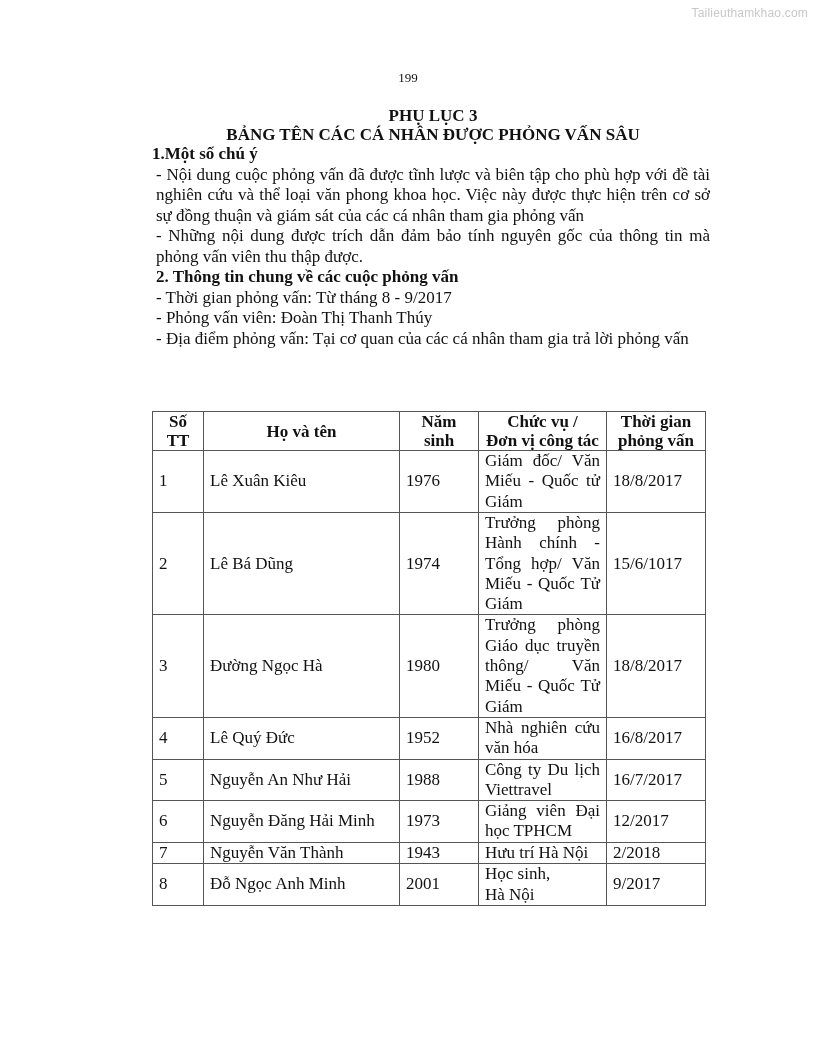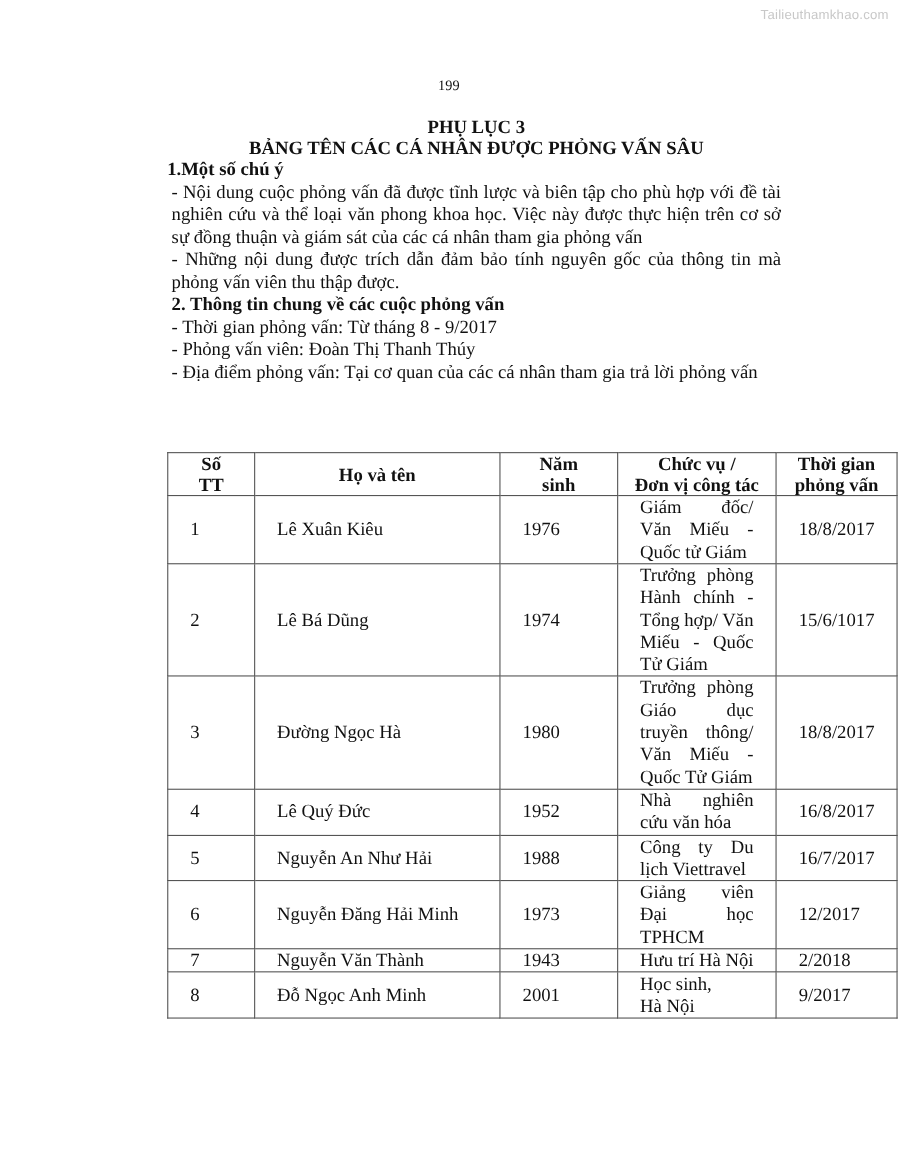--- a/index.html
+++ b/index.html
@@ -6,21 +6,21 @@
   body { width: 816px; height: 1056px; position: relative; overflow: hidden;
          font-family: "Liberation Serif", "DejaVu Serif", serif; color: #111; }
   .watermark { position: absolute; top: 6px; right: 8px; font-family: "Liberation Sans", "DejaVu Sans", sans-serif;
                font-size: 12px; color: #c8c8c8; letter-spacing: 0.2px; }
   .page-number { position: absolute; top: 70px; left: 0; width: 816px; text-align: center; font-size: 13px; }
   .content { position: absolute; left: 156px; top: 106px; width: 554px; font-size: 17px; line-height: 20.5px; }
   .title { text-align: center; font-weight: bold; font-size: 17px; line-height: 19px; }
   .heading { font-weight: bold; }
   .para { text-align: justify; }
   table.profiles { position: absolute; left: 152px; top: 411px; border-collapse: collapse; font-size: 17px; line-height: 20.3px; }
-  table.profiles td, table.profiles th { border: 1.3px solid #555; padding: 0 20px; vertical-align: middle; }
+  table.profiles td, table.profiles th { border: 1.3px solid #555; padding: 0 6px; vertical-align: middle; }
   table.profiles th { font-weight: bold; text-align: center; line-height: 19px; }
   td.just { text-align: justify; text-align-last: left; }
   .c1 { width: 38px; } .c2 { width: 183px; } .c3 { width: 66px; } .c4 { width: 123px; } .c5 { width: 94px; }
 </style>
 </head>
 <body>
 
 <div class="watermark">Tailieuthamkhao.com</div>
 <div class="page-number">199</div>
 

